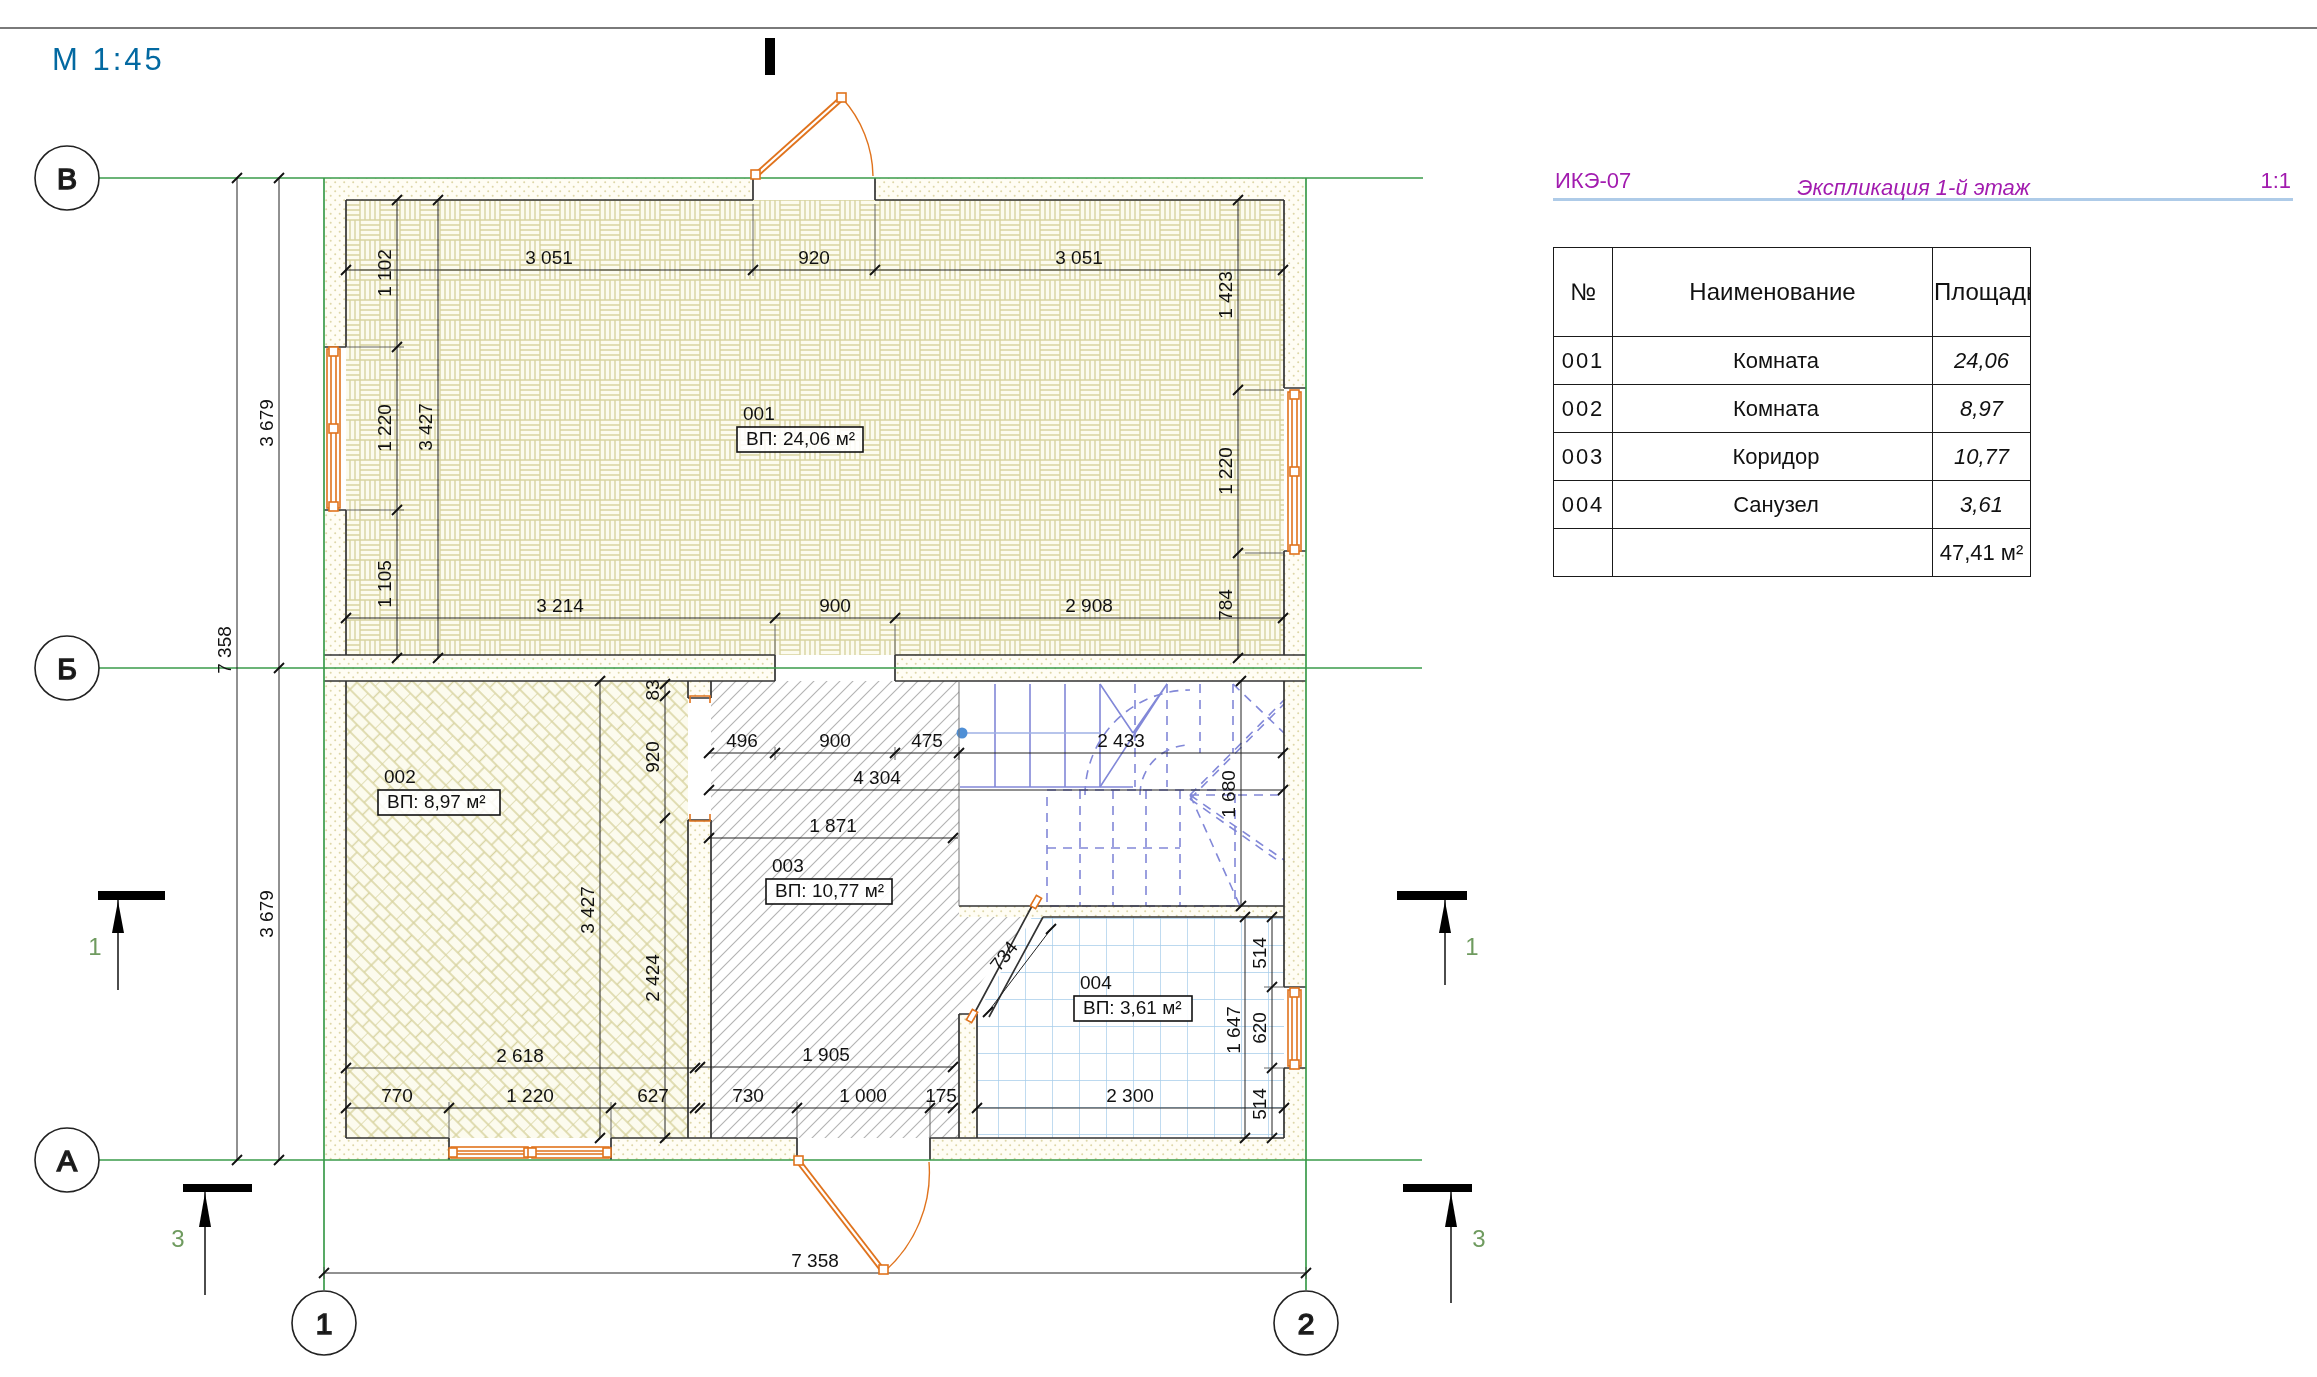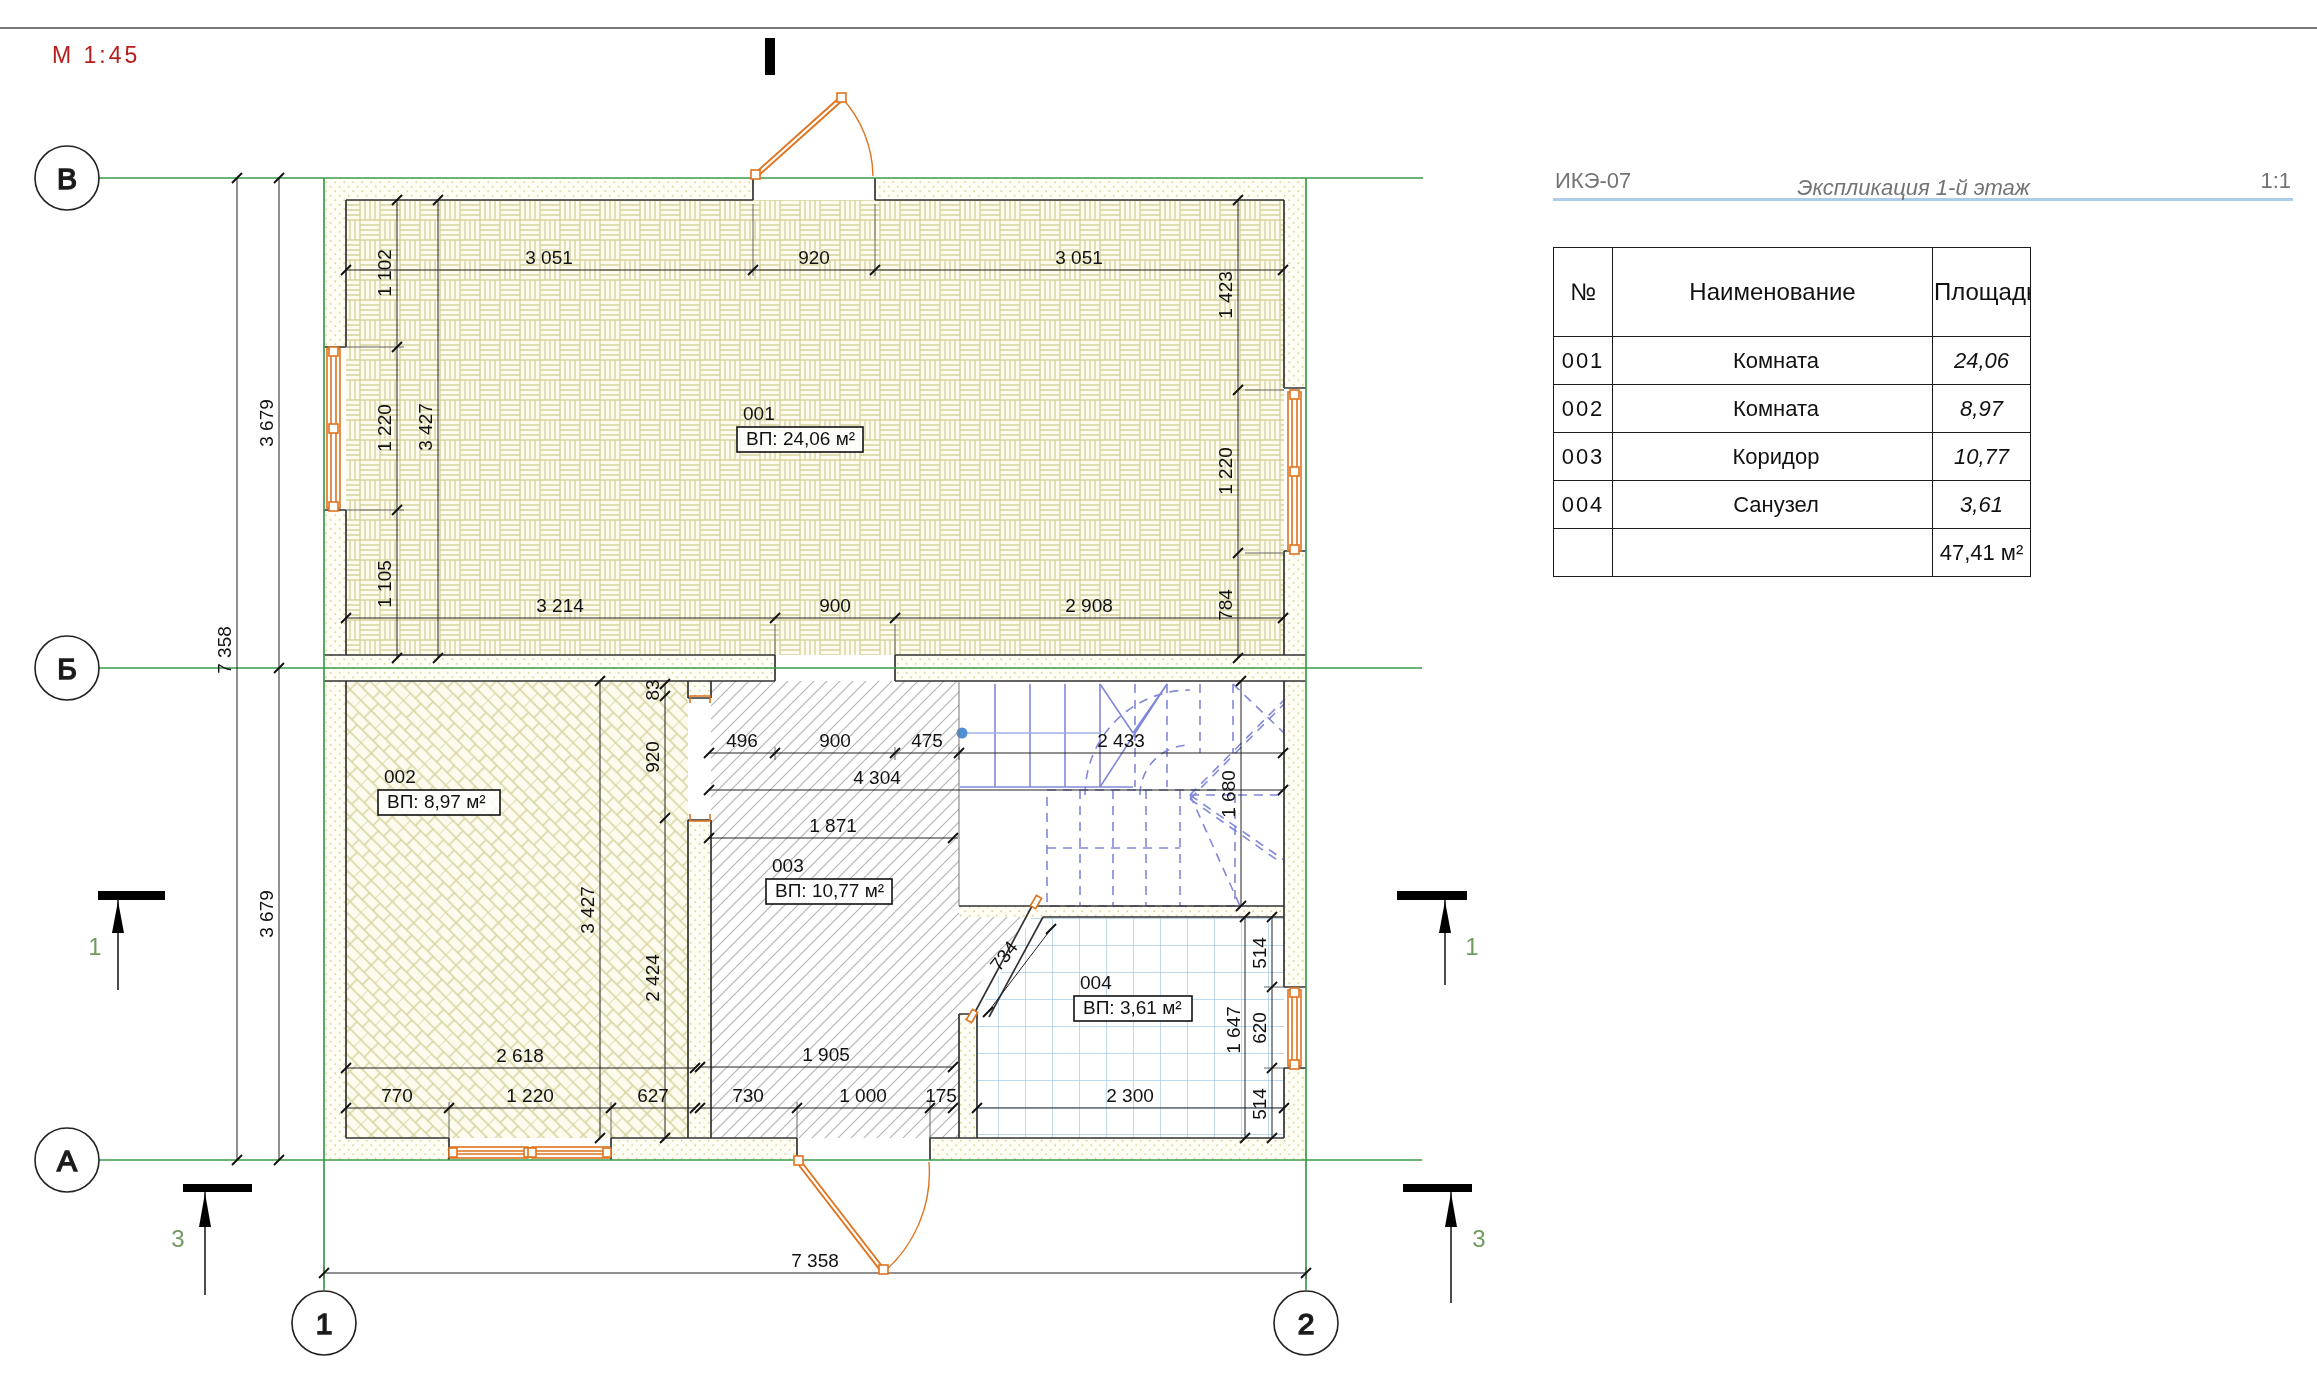--- a/index.html
+++ b/index.html
@@ -4,24 +4,24 @@
 <style>
   html,body{margin:0;padding:0;background:#fff;}
   .page{position:relative;width:2317px;height:1377px;background:#ffffff;overflow:hidden;
         font-family:"Liberation Sans",sans-serif;}
   svg text{font-family:"Liberation Sans",sans-serif;}
   .dim{font-size:19px;fill:#111;text-anchor:middle;}
   .axis-label{font-size:30px;fill:#111;text-anchor:middle;}
   .rnum{font-size:19px;fill:#111;}
   .rarea{font-size:19px;fill:#111;}
   .seclab{font-size:24px;fill:#6f9b5f;text-anchor:middle;}
-  .scale-label{position:absolute;left:52px;top:42px;font-size:23px;letter-spacing:3px;color:#b91c1c;}
+  .scale-label{position:absolute;left:52px;top:42px;font-size:31px;letter-spacing:3px;color:#0369a1;}
   
   .spec{position:absolute;left:1553px;top:166px;width:740px;}
-  .spec-head{position:relative;height:32px;border-bottom:3px solid #aecbe8;color:#737373;font-size:22px;}
+  .spec-head{position:relative;height:32px;border-bottom:3px solid #aecbe8;color:#a21caf;font-size:22px;}
   .spec-code{position:absolute;left:2px;top:2px;}
   .spec-title{position:absolute;left:0;top:9px;width:477px;text-align:right;font-style:italic;}
   .spec-scale{position:absolute;right:2px;top:2px;}
   table.spec-t{border-collapse:collapse;margin-top:46px;table-layout:fixed;width:477px;}
   table.spec-t th,table.spec-t td{border:1.6px solid #1a1a1a;font-weight:normal;color:#111;
       overflow:hidden;white-space:nowrap;}
   table.spec-t th{height:86px;font-size:24px;text-align:center;}
   table.spec-t td{height:45px;font-size:22px;vertical-align:middle;}
   .col-num{width:59px;}
   .col-name{width:320px;}

